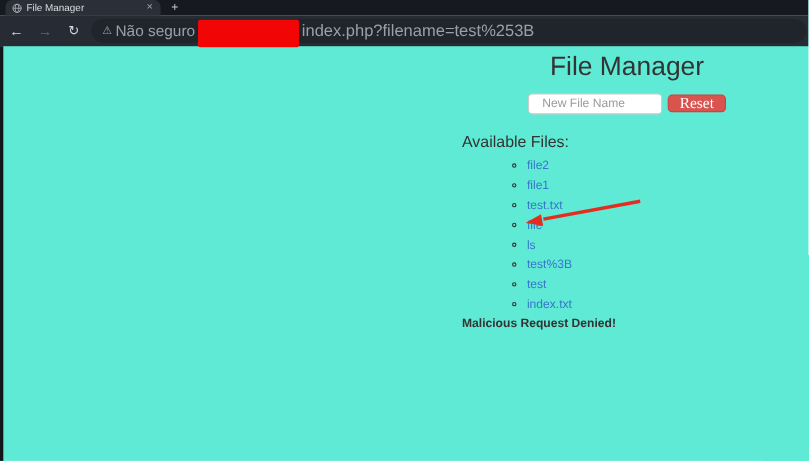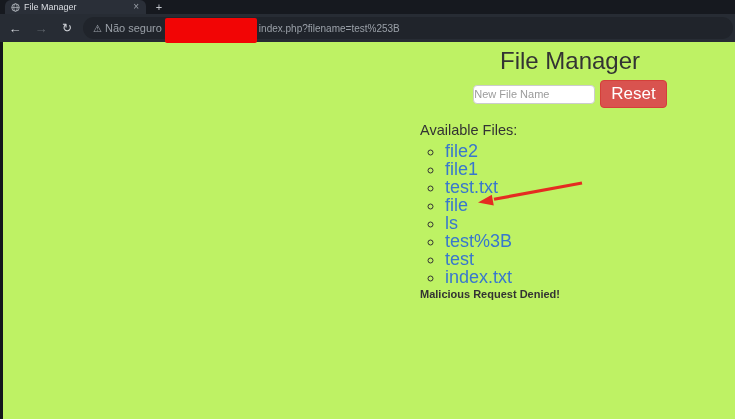--- a/index.html
+++ b/index.html
@@ -13,61 +13,61 @@
     --redaction:#f20505;
     --link:#3877cd;
     --danger:#d9534f;
     --body-text:#333333;
     --arrow:#e52c21;
     --strip:#13161b;
   }
   *{margin:0;padding:0;box-sizing:border-box;}
   html,body{width:735px;height:419px;overflow:hidden;background:#ffffff;
     font-family:"Liberation Sans", sans-serif;}
-  .stage{position:relative;width:735px;height:419px;background:#bef264;}
+  .stage{position:relative;width:735px;height:419px;background:#5eead4;}
 
   
   .tabbar{position:absolute;left:0;top:0;width:735px;height:14px;background:var(--frame-bg);}
   .tab{position:absolute;left:5px;top:0;width:141px;height:14px;background:var(--tab-bg);
     border-radius:6px 6px 0 0;display:flex;align-items:center;padding:0 6px;gap:4px;cursor:default;}
   .tab-favicon{width:9px;height:9px;flex:0 0 auto;display:block;}
   .tab-title{flex:1;font-size:9px;color:var(--chrome-text);white-space:nowrap;overflow:hidden;}
   .tab-close{font-size:10px;line-height:10px;color:var(--chrome-dim);padding:0 1px;}
   .newtab{position:absolute;left:151px;top:0;width:16px;height:14px;color:#c3c7cd;
     font-size:11px;line-height:14px;text-align:center;}
 
   .toolbar{position:absolute;left:0;top:14px;width:735px;height:28px;background:var(--toolbar-bg);
     display:flex;align-items:center;}
   .nav-btn{width:16px;text-align:center;font-size:13px;color:#d2d5da;flex:0 0 auto;}
   .nav-btn.back{margin-left:7px;}
   .nav-btn.forward{margin-left:10px;color:var(--chrome-disabled);}
   .nav-btn.reload{margin-left:10px;font-size:12px;}
   .omnibox{position:relative;margin-left:8px;height:22px;width:650px;background:var(--omnibox-bg);
     border-radius:11px;display:flex;align-items:center;padding:0 10px;overflow:visible;}
   .warning-icon{font-size:10px;color:var(--chrome-dim);margin-right:3px;}
-  .security-label{font-size:11px;color:var(--chrome-dim);white-space:nowrap;}
+  .security-label{font-size:14px;color:var(--chrome-dim);white-space:nowrap;}
   .redaction{width:92px;height:25px;background:var(--redaction);border-radius:2px;
     margin-left:3px;flex:0 0 auto;position:relative;top:2px;}
-  .url-text{font-size:10px;color:var(--chrome-dim);margin-left:2px;white-space:nowrap;}
+  .url-text{font-size:15px;color:var(--chrome-dim);margin-left:2px;white-space:nowrap;}
 
   .left-strip{position:absolute;left:0;top:42px;width:3px;height:377px;background:var(--strip);}
 
   
   .content-wrapper{position:absolute;left:420px;top:42px;width:300px;}
   .page-title{margin-top:6px;font-size:24px;line-height:26px;font-weight:400;
     color:var(--body-text);text-align:center;}
   .form-row{margin-top:10px;display:flex;justify-content:center;align-items:center;gap:5px;height:20px;}
   .newfile-input{width:122px;height:19px;border:1px solid #cccccc;border-radius:4px;
-    font-size:11px;padding:0 0;color:#555;outline:none;font-family:"Liberation Sans",sans-serif;}
+    font-size:11px;padding:0 12px;color:#555;outline:none;font-family:"Liberation Sans",sans-serif;}
   .newfile-input::placeholder{color:#9b9b9b;}
-  .reset-btn{height:28px;padding:0 10px;background:var(--danger);border:1px solid #d43f3a;
-    border-radius:4px;color:#ffffff;font-size:17px;font-family:Liberation Sans, sans-serif;cursor:pointer;}
+  .reset-btn{height:16px;padding:0 10px;background:var(--danger);border:1px solid #d43f3a;
+    border-radius:4px;color:#ffffff;font-size:14px;font-family:Liberation Serif, serif;cursor:pointer;}
   .files-heading{margin-top:16px;font-size:14.5px;line-height:20px;font-weight:400;color:var(--body-text);}
   .file-list{margin-top:2px;list-style-type:circle;padding-left:25px;color:var(--body-text);}
-  .file-list li{font-size:18px;line-height:18px;}
+  .file-list li{font-size:11px;line-height:18px;margin-left:34px;}
   .file-list a{color:var(--link);text-decoration:none;}
   .status-message{margin-top:2px;font-size:11px;color:var(--body-text);font-weight:bold;}
 
   .arrow-overlay{position:absolute;left:470px;top:174px;width:125px;height:38px;pointer-events:none;}
 </style>
 </head>
 <body>
 
 <div class="stage">
 

